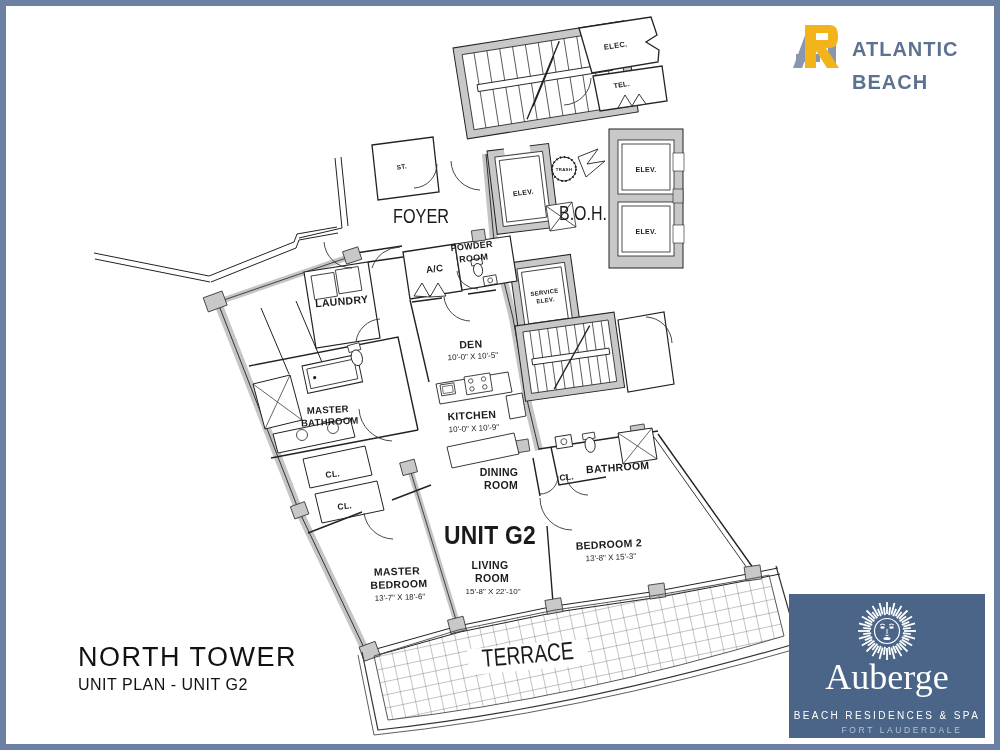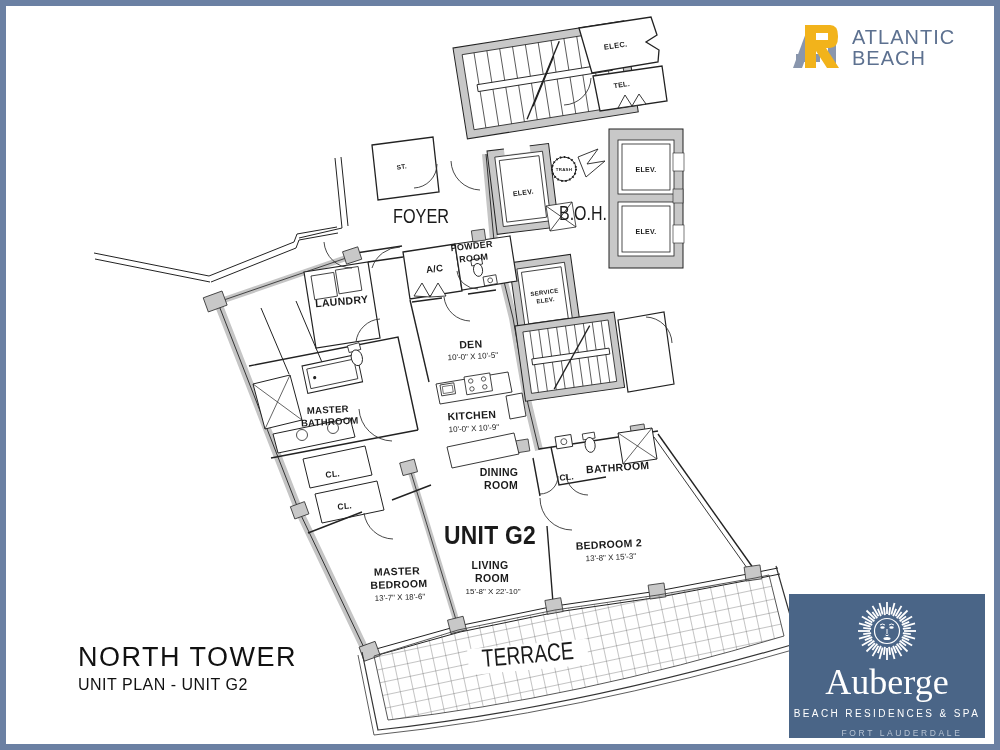--- a/index.html
+++ b/index.html
@@ -6,32 +6,32 @@
   body{
     width:1000px;height:750px;box-sizing:border-box;
     background:#ffffff;border:6px solid #6b80a3;
     position:relative;overflow:hidden;
     font-family:"Liberation Sans",sans-serif;
   }
   
   .atlantic{position:absolute;left:786px;top:18px;display:flex;align-items:flex-start;gap:10px;}
   .atlantic .words{display:flex;flex-direction:column;margin-top:3px;}
   .atlantic .words span{
-    font-weight:400;font-size:20px;line-height:21px;letter-spacing:1px;color:#5d7190;
+    font-weight:700;font-size:20px;line-height:21px;letter-spacing:1px;color:#5d7190;margin-top:12px;
   }
   
   .auberge{
     position:absolute;left:783px;top:588px;width:196px;height:144px;
-    background:#4a6587;display:flex;flex-direction:column;align-items:center;justify-content:space-between;
+    background:#4a6587;display:flex;flex-direction:column;align-items:center;
   }
   .auberge svg{margin-top:6px;}
   .auberge .name{
     font-family:"Liberation Serif",serif;color:#ffffff;font-size:36px;line-height:34px;margin-top:-2px;
   }
-  .auberge .sub{color:#ffffff;font-size:10px;letter-spacing:2.4px;margin-top:4px;white-space:nowrap;}
+  .auberge .sub{color:#ffffff;font-size:10px;letter-spacing:2.4px;margin-top:16px;white-space:nowrap;}
   .auberge .city{color:#b7c3d3;font-size:8.5px;letter-spacing:2.6px;margin-top:4px;padding-left:30px;}
   
   .titleblock{position:absolute;left:72px;top:636px;color:#111;}
   .titleblock .l1{font-size:27px;letter-spacing:1.5px;font-weight:400;text-align:center;}
   .titleblock .l2{font-size:16px;letter-spacing:.5px;font-weight:400;margin-top:3px;}
   
   svg text{font-family:"Liberation Sans",sans-serif;fill:#1a1a1a;text-anchor:middle;}
   .b{font-weight:700;letter-spacing:.3px;}
   .arch{font-weight:400;}
 </style>

